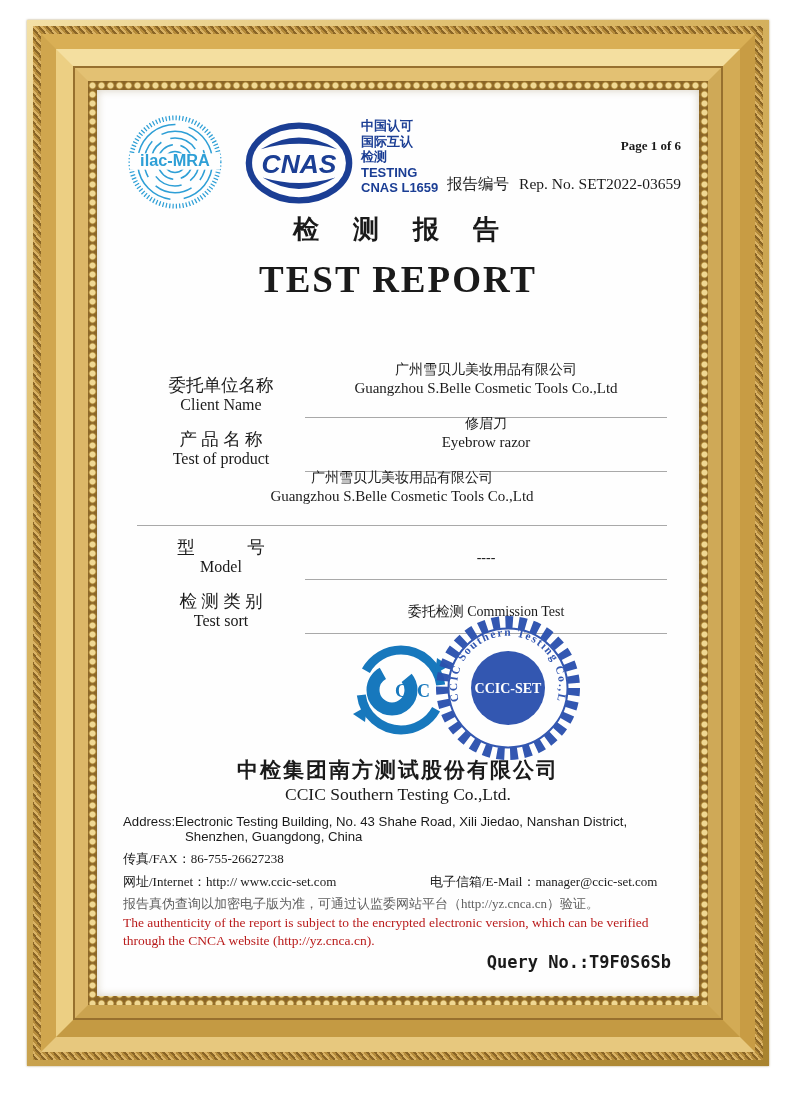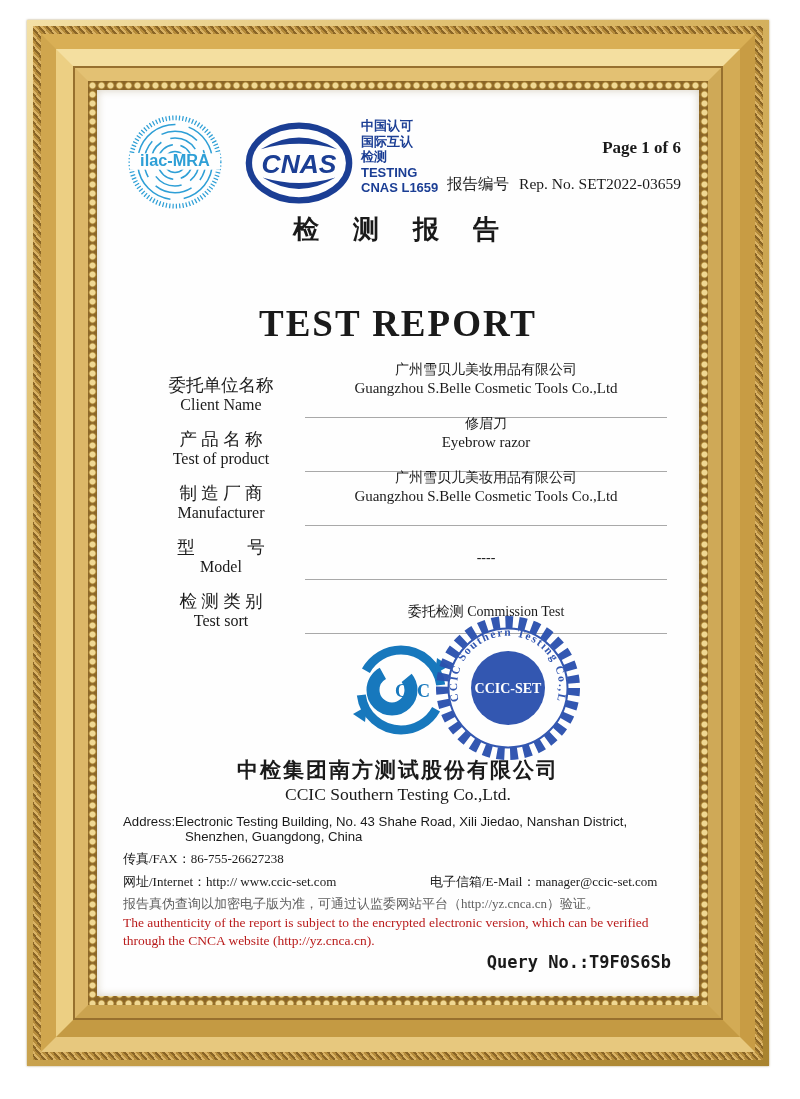--- a/index.html
+++ b/index.html
@@ -25,29 +25,29 @@
       background-size:9px 9px;}
   .paper{width:100%;height:100%;box-sizing:border-box;background:#fefefe;position:relative;
       box-shadow:inset 0 0 9px rgba(110,85,30,.28);}
 
   
   .ilac-logo{position:absolute;left:30px;top:24px;width:96px;height:96px;}
   .cnas-logo{position:absolute;left:146px;top:32px;width:112px;height:82px;}
   .cnas-lines{position:absolute;left:264px;top:28px;color:#1B3E94;
       font-family:"Liberation Sans","DejaVu Sans",sans-serif;font-weight:bold;
       font-size:13px;line-height:15.6px;}
-  .page-label{position:absolute;right:18px;top:48px;font-weight:bold;font-size:17px;text-align:center;}
+  .page-label{position:absolute;right:18px;top:48px;font-weight:bold;font-size:13px;text-align:center;}
   .report-line{position:absolute;right:18px;top:84px;font-size:15.5px;white-space:nowrap;}
   .report-line .zh{margin-right:10px;}
 
   
   .title-zh{position:absolute;left:0;right:0;top:122px;text-align:center;
       font-size:26px;font-weight:600;letter-spacing:4px;}
   .title-en{position:absolute;left:0;right:0;top:168px;text-align:center;
-      font-size:37px;font-weight:bold;letter-spacing:2px;margin-top:44px;}
+      font-size:37px;font-weight:bold;letter-spacing:2px;}
 
   
   .fields{position:absolute;left:40px;right:32px;top:274px;}
   .frow{display:flex;height:54px;align-items:flex-end;}
   .fl{width:168px;text-align:center;padding-bottom:4px;}
   .fl .zh{font-size:17.5px;line-height:20px;display:block;}
   .fl .en{font-size:16px;line-height:19px;display:block;}
   .fv{flex:1;text-align:center;border-bottom:1px solid #a9a9a9;padding-bottom:20px;}
   .fv .zh{font-size:14px;line-height:18px;display:block;}
   .fv .en{font-size:15px;line-height:18px;display:block;}
@@ -142,24 +142,20 @@
               <div class="fl">
                 <span class="zh">产 品 名 称</span>
                 <span class="en">Test of product</span>
               </div>
               <div class="fv">
                 <span class="zh">修眉刀</span>
                 <span class="en">Eyebrow razor</span>
               </div>
             </div>
             <div class="frow">
-              <div class="fl">
-                <span class="zh">制 造 厂 商</span>
-                <span class="en">Manufacturer</span>
-              </div>
               <div class="fv">
                 <span class="zh">广州雪贝儿美妆用品有限公司</span>
                 <span class="en">Guangzhou S.Belle Cosmetic Tools Co.,Ltd</span>
               </div>
             </div>
             <div class="frow">
               <div class="fl">
                 <span class="zh">型　　　号</span>
                 <span class="en">Model</span>
               </div>

